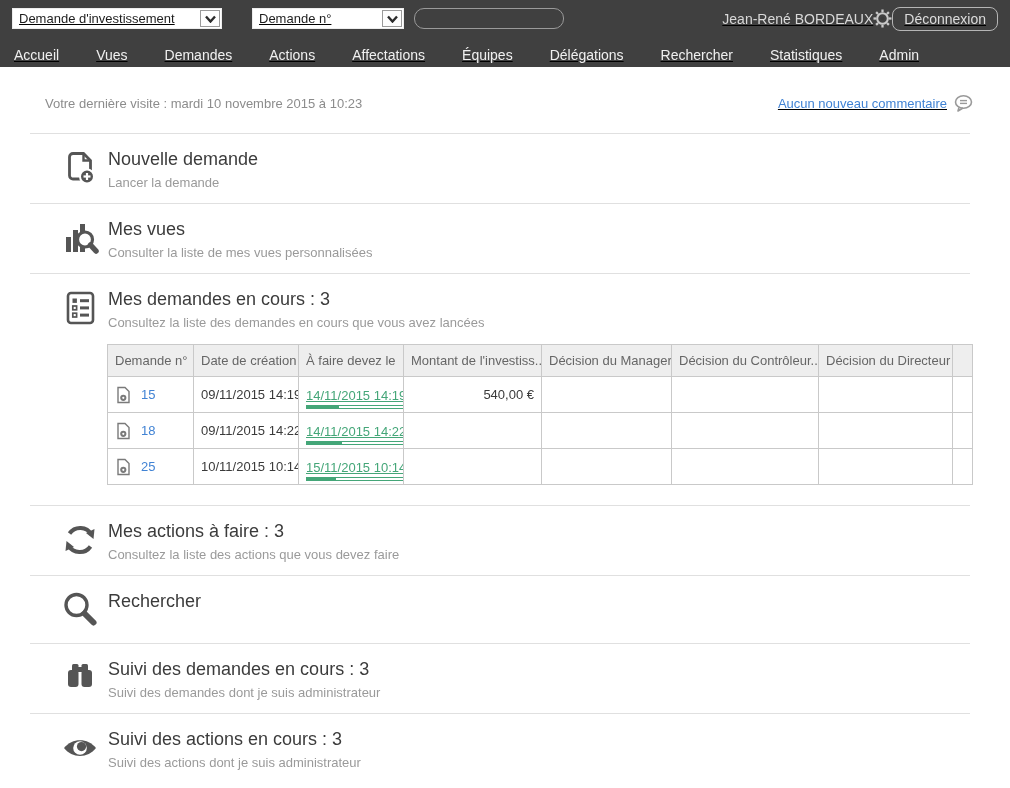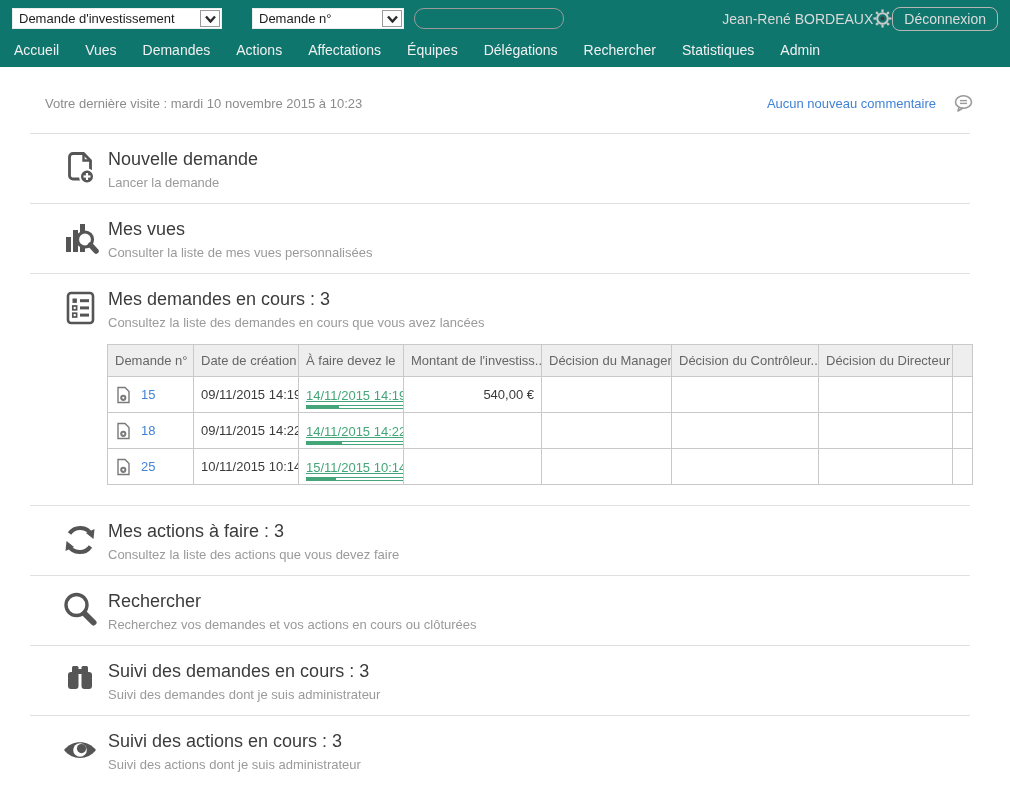--- a/index.html
+++ b/index.html
@@ -1,43 +1,43 @@
 <!DOCTYPE html>
 <html><head>
 <meta charset="utf-8">
 <style>
   * { box-sizing: border-box; margin: 0; padding: 0; }
   html,body { width:1010px; height:788px; overflow:hidden; background:#fff;
     font-family:"Liberation Sans", sans-serif; }
 
   
-  .hdr { background:#0f766e; }
+  .hdr { background:#404040;text-decoration:underline; }
   .topbar { height:37px; display:flex; align-items:center; padding:0 12px; gap:10px; }
   .sel { display:inline-flex; align-items:center; background:#fff; height:21px;
     border:1px solid #ededed; font-size:13px; color:#1d1d1d; }
   .sel-label { padding:0 6px; white-space:nowrap; flex:1; }
   .sel-arrow { width:20px; height:17px; margin:1px; border:1px solid #9a9a9a;
     display:flex; align-items:center; justify-content:center; background:#fdfdfd; }
   .sel1 { width:210px; }
   .sel2 { width:152px; margin-left:20px; }
   .search-box { width:150px; height:21px; background:transparent; border:1px solid #9a9a9a;
     border-radius:10px; color:#eee; font-size:13px; padding:0 9px; outline:none; }
   .hdr-right { margin-left:auto; display:flex; align-items:center; }
   .user-name { color:#d9d9d9; font-size:14px; }
   .logout-btn { background:transparent; border:1px solid #b5b5b5; border-radius:8px;
     color:#dcdcdc; font-size:14px; padding:3px 11px; cursor:pointer;
     font-family:"Liberation Sans", sans-serif; }
-  .navbar { height:30px; display:flex; align-items:center; gap:26px; padding:0 14px 4px; }
+  .navbar { height:30px; display:flex; align-items:flex-end; gap:37px; padding:0 14px 4px; }
   .nav-item { color:#f0f0f0; font-size:14px; cursor:pointer; white-space:nowrap; }
 
   
   .visit-row { display:flex; justify-content:space-between; align-items:center;
     padding:27px 36px 21px 45px; }
   .visit-text { color:#8c8c8c; font-size:13px; }
-  .comments { display:flex; align-items:center; gap:18px; }
+  .comments { display:flex; align-items:center; gap:7px;text-decoration:underline; }
   .comments a { color:#4183d4; font-size:13px; text-decoration:none; }
 
   .divider { height:1px; background:#e0e0e0; margin:0 40px 0 30px; }
 
   
   .section { padding:14px 0 13px 60px; display:flex; gap:8px; cursor:pointer; }
   .sec-icon { width:40px; height:40px; flex:0 0 40px; }
   .sec-text  { padding-top:1px; }
   .sec-title { font-size:18px; color:#3c3c3c; }
   .sec-sub   { font-size:13px; color:#9a9a9a; margin-top:5px; }
@@ -318,21 +318,20 @@
 
 <div class="section">
   <span class="sec-icon">
     <svg width="40" height="40" viewBox="0 0 40 40">
       <circle cx="16.5" cy="15" r="10.5" fill="none" stroke="#555" stroke-width="3.4"></circle>
       <line x1="24.5" y1="23.5" x2="33.5" y2="32.5" stroke="#555" stroke-width="6" stroke-linecap="round"></line>
     </svg>
   </span>
   <span class="sec-text">
     <div class="sec-title">Rechercher</div>
-    <div class="sec-sub">Recherchez vos demandes et vos actions en cours ou clôturées</div>
   </span>
 </div>
 
 <div class="divider"></div>
 
 <div class="section">
   <span class="sec-icon">
     <svg width="40" height="40" viewBox="0 0 40 40">
       <rect x="12" y="6" width="6.5" height="7" rx="1.5" fill="#555"></rect>
       <rect x="21.5" y="6" width="6.5" height="7" rx="1.5" fill="#555"></rect>

